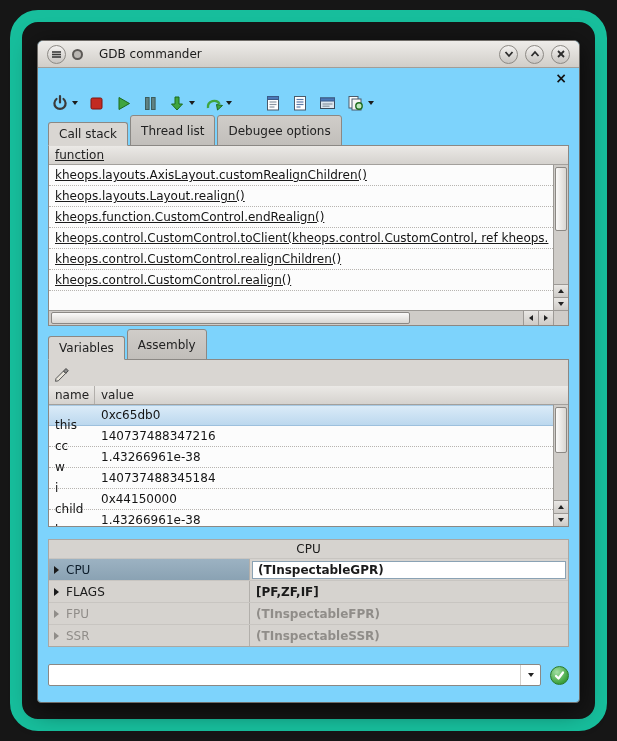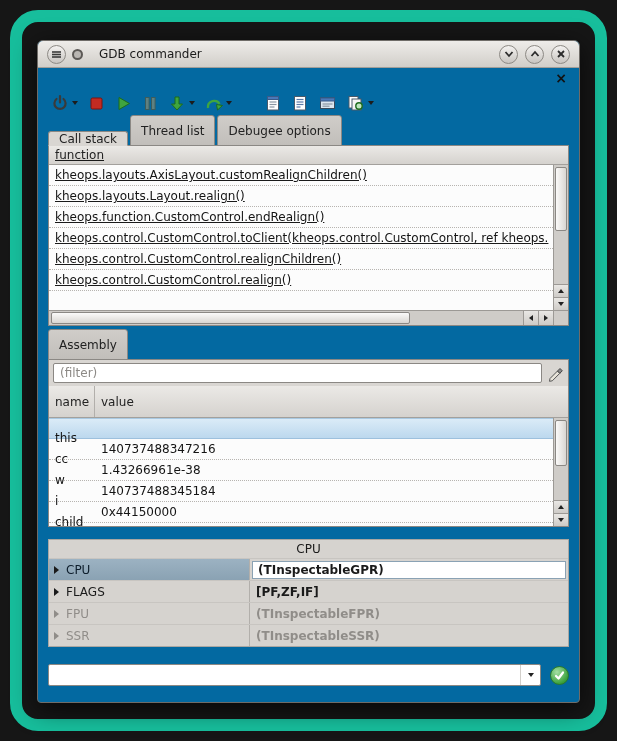--- a/index.html
+++ b/index.html
@@ -1,21 +1,21 @@
 <!DOCTYPE html>
 <html><head>
 <meta charset="utf-8">
 <style>
   *{margin:0;padding:0;box-sizing:border-box;}
   html,body{width:617px;height:741px;}
   body{background:#161616;font-family:"DejaVu Sans","Liberation Sans",sans-serif;font-size:12px;color:#1a1a1a;position:relative;overflow:hidden;}
 
   .teal-frame{position:absolute;left:10px;top:10px;right:10px;bottom:10px;border:12px solid #17be9c;border-radius:28px;}
 
-  .window{position:absolute;left:37px;top:40px;width:543px;height:663px;background:#0369a1;border:1px solid #6f6c68;border-radius:6px 6px 4px 4px;box-shadow:0 6px 24px rgba(0,0,0,.65);display:flex;flex-direction:column;}
+  .window{position:absolute;left:37px;top:40px;width:543px;height:663px;background:#7dd3fc;border:1px solid #6f6c68;border-radius:6px 6px 4px 4px;box-shadow:0 6px 24px rgba(0,0,0,.65);display:flex;flex-direction:column;}
 
   
   .titlebar{height:27px;background:linear-gradient(#eeece9,#d1cec9);border-bottom:1px solid #a19e99;border-radius:5px 5px 0 0;display:flex;align-items:center;padding:0 9px;gap:6px;flex:none;}
   .tb-circle{width:19px;height:19px;border-radius:50%;background:linear-gradient(#f4f2f0,#c8c5c1);border:1px solid #8d8a85;display:flex;align-items:center;justify-content:center;flex:none;}
   .pin{width:11px;height:11px;border-radius:50%;border:2px solid #5c5956;background:#b9b6b2;flex:none;}
   .win-title{margin-left:10px;color:#1b1b1b;flex:1;}
   .tb-right{display:flex;gap:7px;align-items:center;}
 
   
   .client{flex:1;padding:0 10px;display:flex;flex-direction:column;min-height:0;}
@@ -25,21 +25,21 @@
   
   .toolbar{height:30px;display:flex;align-items:center;gap:3px;flex:none;margin-bottom:4px;}
   .tbtn{height:26px;display:flex;align-items:center;justify-content:center;padding:0 3px;border-radius:3px;}
   .dd{width:0;height:0;border-left:3.5px solid transparent;border-right:3.5px solid transparent;border-top:4px solid #1c1c1c;margin-left:3px;}
   .tb-gap{width:20px;}
 
   
   .tabbar{display:flex;align-items:flex-end;gap:2px;height:24px;margin-bottom:-1px;position:relative;z-index:3;flex:none;}
   .tab{border:1px solid #8b8884;border-radius:3px 3px 0 0;padding:0 10px;display:flex;align-items:center;color:#222;}
   .tab:not(.active){background:linear-gradient(#d0cdc9,#c1beba);height:31px;}
-  .tab.active{background:#d9d6d2;height:15px;border-bottom:1px solid #d9d6d2;}
+  .tab.active{background:#d9d6d2;height:24px;border-bottom:1px solid #d9d6d2;}
 
   .panel{border:1px solid #8b8884;background:#d9d6d2;position:relative;z-index:1;flex:none;}
 
   
   .callstack-panel{height:181px;display:flex;flex-direction:column;text-decoration:underline;}
   .list-header{height:19px;background:linear-gradient(#ebe9e6,#d5d2ce);border-bottom:1px solid #a3a09c;display:flex;align-items:center;padding:0 6px;color:#222;flex:none;}
   .cs-mid{flex:1;display:flex;min-height:0;}
   .rows-clip{flex:1;background:#fcfcfc;overflow:hidden;min-width:0;}
   .list-row{height:21px;display:flex;align-items:center;padding:0 6px;border-bottom:1px dotted #b7b4b0;white-space:nowrap;overflow:hidden;color:#141414;}
   .vscroll{width:15px;border-left:1px solid #9c9995;background:#cfccc8;display:flex;flex-direction:column;flex:none;}
@@ -56,21 +56,21 @@
   .hthumb{position:absolute;top:0;bottom:0;left:1px;width:76%;border:1px solid #8b8884;border-radius:2px;background:linear-gradient(#fbfaf9,#d9d6d2);}
   .sbtn-h{width:15px;display:flex;align-items:center;justify-content:center;border-left:1px solid #9c9995;background:linear-gradient(#e9e7e4,#cecbc7);flex:none;}
   .corner{width:15px;border-left:1px solid #9c9995;background:#cfccc8;flex:none;}
 
   
   .variables-panel{height:168px;margin-top:10px;display:flex;flex-direction:column;margin-top:0;}
   .spacer10{height:10px;flex:none;}
   .filter-row{height:26px;display:flex;align-items:center;gap:5px;padding:3px 4px;flex:none;}
   .filter-input{flex:1;height:20px;border:1px solid #8b8884;border-radius:2px;background:#fff;padding:0 6px;font:inherit;color:#1a1a1a;outline:none;}
   .filter-input::placeholder{color:#8d8a86;}
-  .var-header{height:32px;background:linear-gradient(#ebe9e6,#d5d2ce);border-bottom:1px solid #a3a09c;display:flex;flex:none;}
+  .var-header{height:19px;background:linear-gradient(#ebe9e6,#d5d2ce);border-bottom:1px solid #a3a09c;display:flex;flex:none;}
   .vh-name{width:46px;border-right:1px solid #b2afab;display:flex;align-items:center;padding:0 6px;color:#222;}
   .vh-value{flex:1;display:flex;align-items:center;padding:7px 6px;color:#222;}
   .var-mid{flex:1;display:flex;min-height:0;}
   .var-row{height:21px;display:flex;border-bottom:1px dotted #b7b4b0;background:#fcfcfc;}
   .vr-name{width:46px;border-right:1px dotted #c4c1bd;display:flex;align-items:center;padding:0 6px;color:#141414;margin-top:20px;}
   .vr-value{flex:1;display:flex;align-items:center;padding:0 6px;color:#141414;}
   .var-row.selected{background:linear-gradient(#dcecf8,#bcd8ee);border-bottom:1px solid #9dc0dd;box-shadow:inset 0 1px 0 #a9c9e2;}
 
   
   .groupbox{margin-top:12px;border:1px solid #aaa7a2;background:#d6d3cf;flex:none;}
@@ -260,39 +260,40 @@
                 <span class="tri-right"></span>
               </div>
           </div>
           <div class="corner"></div>
         </div>
       </div>
 
       <div class="spacer10"></div>
 
       <div class="tabbar">
+        <div class="tab active">Variables</div>
         <div class="tab">Assembly</div>
       </div>
 
       <div class="panel variables-panel">
         <div class="filter-row">
-          <input class="filter-input" type="text" placeholder="(filter)" style="">
           <svg width="17" height="17" viewBox="0 0 17 17">
               <path d="M3 13.5 L10.5 6 L12.8 8.3 L5.3 15.8 L2.5 16.3 Z" fill="#e8e4da" stroke="#555"></path>
               <path d="M10.5 6 L13 3.5 L15.3 5.8 L12.8 8.3 Z" fill="#8a8a8a" stroke="#444"></path>
             </svg>
         </div>
         <div class="var-header">
           <span class="vh-name">name</span>
           <span class="vh-value">value</span>
         </div>
         <div class="var-mid">
           <div class="rows-clip">
             <div class="var-row selected">
               <span class="vr-name">this</span>
+              <span class="vr-value">0xc65db0</span>
             </div>
             <div class="var-row">
               <span class="vr-name">cc</span>
               <span class="vr-value">140737488347216</span>
             </div>
             <div class="var-row">
               <span class="vr-name">w</span>
               <span class="vr-value">1.43266961e-38</span>
             </div>
             <div class="var-row">

